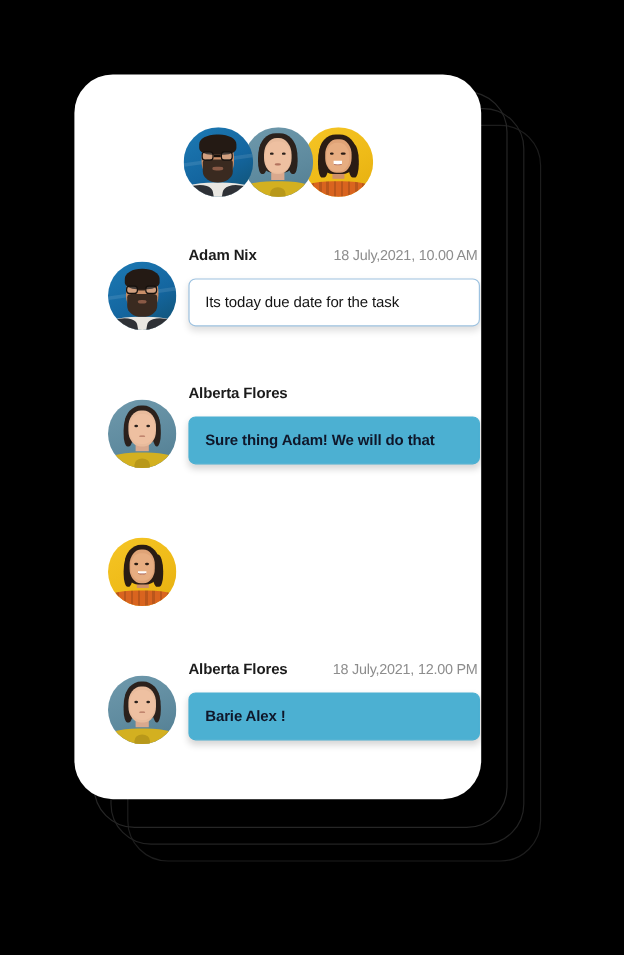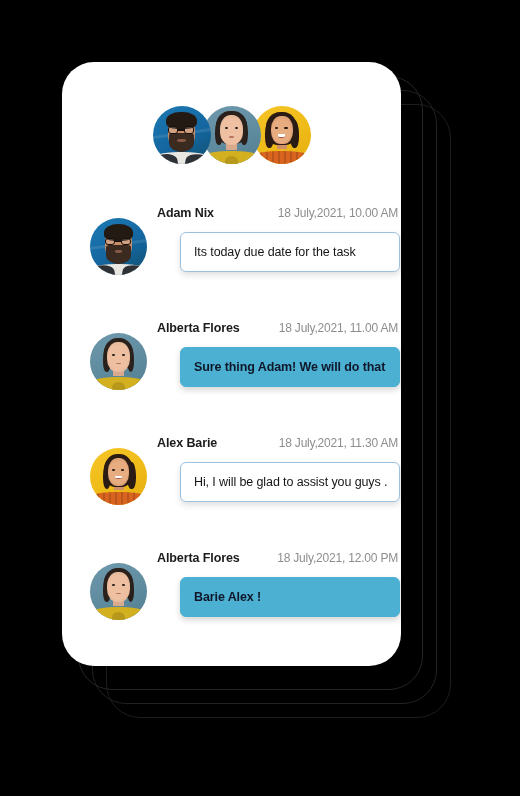--- a/index.html
+++ b/index.html
@@ -106,21 +106,20 @@
     margin-top:6px;
     height:40px;
     display:flex;
     align-items:center;
     padding:0 13px;
     border-radius:6px;
     font-size:12.5px;
     letter-spacing:-0.1px;
     white-space:nowrap;
     overflow:hidden;
-    margin-left:23px;
   }
   .bubble.out {
     background:#ffffff;
     border:1px solid #9dc2e0;
     color:#141414;
     box-shadow:0 3px 6px rgba(0,0,0,0.13);
   }
   .bubble.in {
     background:#4cb0d2;
     border:1px solid #4cb0d2;
@@ -314,21 +313,20 @@
             <div class="head"></div>
             <div class="face-plate"></div>
             <div class="eye-l"></div>
             <div class="eye-r"></div>
             <div class="lip"></div>
           </div>
         </div>
         <div class="msg-body">
           <div class="msg-head">
             <span class="msg-name">Alberta Flores</span>
-            <span class="msg-time">18 July,2021, 11.00 AM</span>
           </div>
           <div class="bubble in">Sure thing Adam! We will do that</div>
         </div>
       </div>
 
       <div class="msg-row">
         <div class="msg-avatar">
           <div class="face f-alex">
             <div class="top"></div>
             <div class="stripes"></div>
@@ -336,27 +334,20 @@
             <div class="hair"></div>
             <div class="hair-side-l"></div>
             <div class="hair-side-r"></div>
             <div class="head"></div>
             <div class="face-plate"></div>
             <div class="eye-l"></div>
             <div class="eye-r"></div>
             <div class="smile"></div>
           </div>
         </div>
-        <div class="msg-body">
-          <div class="msg-head">
-            <span class="msg-name">Alex Barie</span>
-            <span class="msg-time">18 July,2021, 11.30 AM</span>
-          </div>
-          <div class="bubble out">Hi, I will be glad to assist you guys .</div>
-        </div>
       </div>
 
       <div class="msg-row">
         <div class="msg-avatar">
           <div class="face f-alberta">
             <div class="top"></div>
             <div class="collar"></div>
             <div class="neck"></div>
             <div class="hair"></div>
             <div class="hair-side-l"></div>

